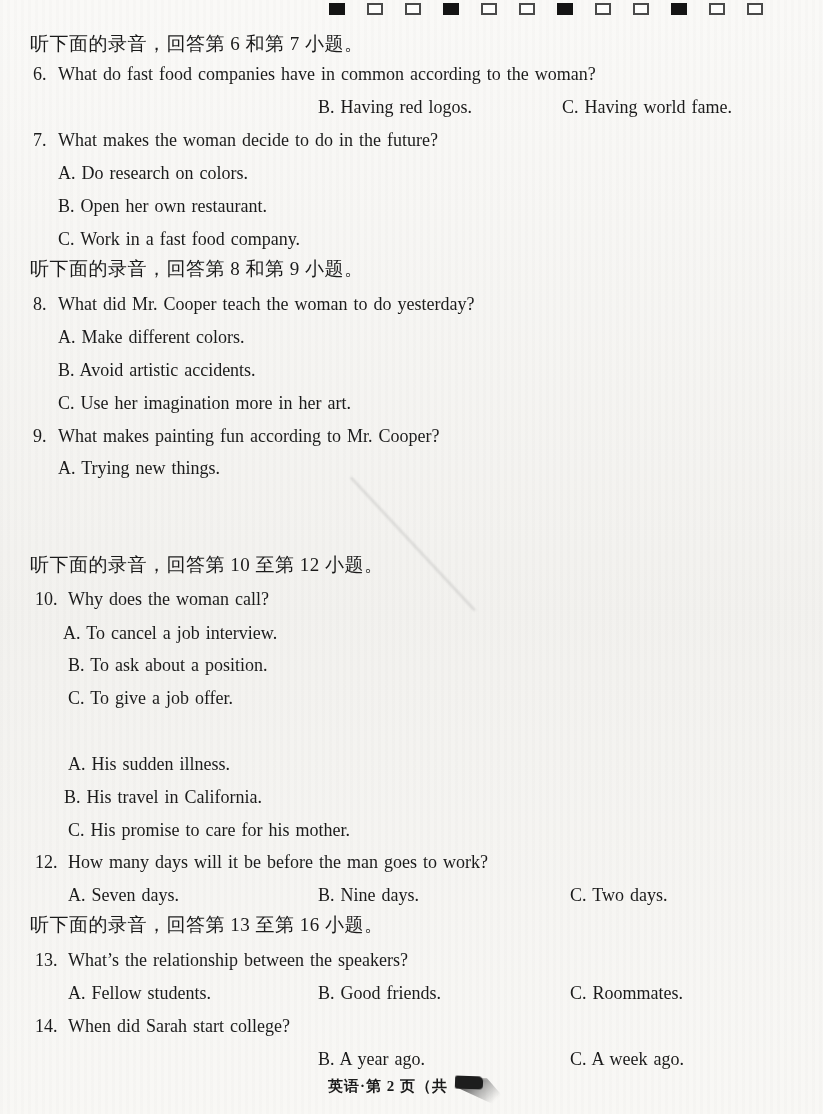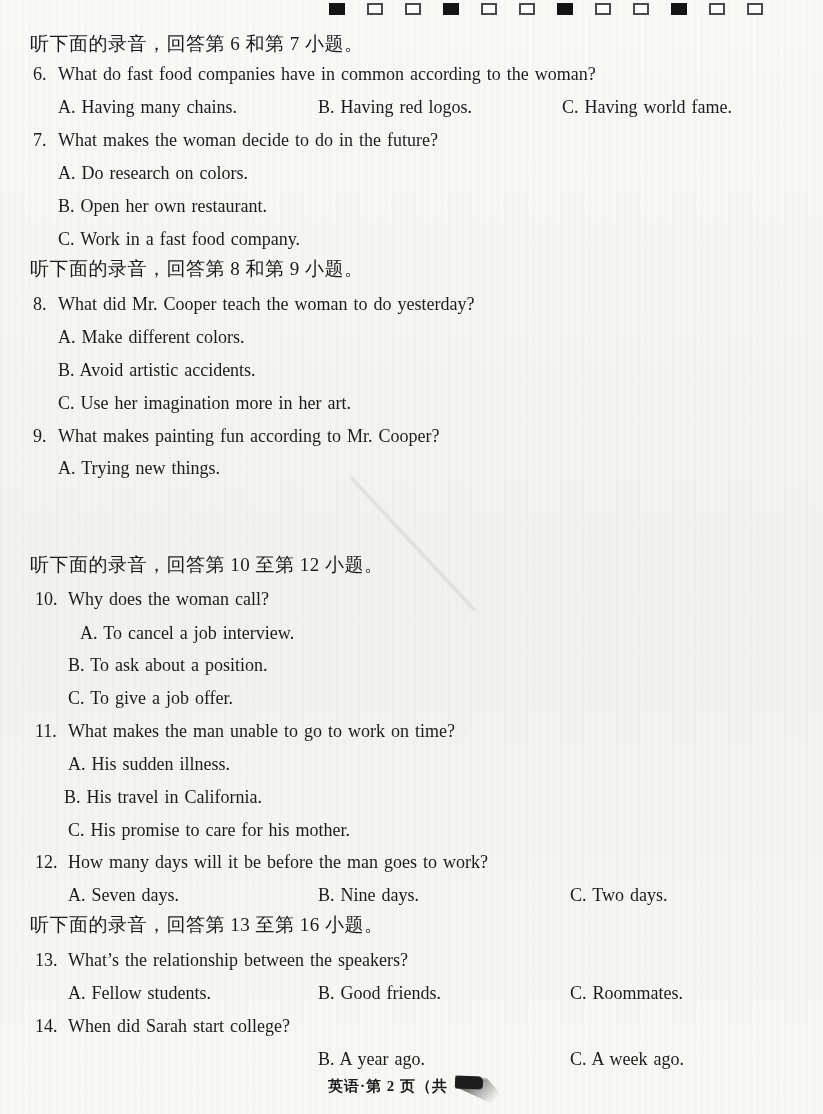--- a/index.html
+++ b/index.html
@@ -84,21 +84,20 @@
     </div>
 
   <div class="row zh" style="top:31px">
     <span class="seg" style="left:30px">听下面的录音，回答第 6 和第 7 小题。</span>
   </div>
   <div class="row" style="top:61px">
     <span class="seg" style="left:33px">6.</span>
     <span class="seg" style="left:58px">What do fast food companies have in common according to the woman?</span>
   </div>
   <div class="row" style="top:94px">
-    <span class="seg" style="left:58px">A. Having many chains.</span>
     <span class="seg" style="left:318px">B. Having red logos.</span>
     <span class="seg" style="left:562px">C. Having world fame.</span>
   </div>
   <div class="row" style="top:127px">
     <span class="seg" style="left:33px">7.</span>
     <span class="seg" style="left:58px">What makes the woman decide to do in the future?</span>
   </div>
   <div class="row" style="top:160px">
     <span class="seg" style="left:58px">A. Do research on colors.</span>
   </div>
@@ -134,31 +133,27 @@
   </div>
 
   <div class="row zh" style="top:552px">
     <span class="seg" style="left:30px">听下面的录音，回答第 10 至第 12 小题。</span>
   </div>
   <div class="row" style="top:586px">
     <span class="seg" style="left:35px">10.</span>
     <span class="seg" style="left:68px">Why does the woman call?</span>
   </div>
   <div class="row" style="top:620px">
-    <span class="seg" style="left:80px">A. To cancel a job interview.</span>
+    <span class="seg" style="left:63px">A. To cancel a job interview.</span>
   </div>
   <div class="row" style="top:652px">
     <span class="seg" style="left:68px">B. To ask about a position.</span>
   </div>
   <div class="row" style="top:685px">
     <span class="seg" style="left:68px">C. To give a job offer.</span>
-  </div>
-  <div class="row" style="top:718px">
-    <span class="seg" style="left:35px">11.</span>
-    <span class="seg" style="left:68px">What makes the man unable to go to work on time?</span>
   </div>
   <div class="row" style="top:751px">
     <span class="seg" style="left:68px">A. His sudden illness.</span>
   </div>
   <div class="row" style="top:784px">
     <span class="seg" style="left:64px">B. His travel in California.</span>
   </div>
   <div class="row" style="top:817px">
     <span class="seg" style="left:68px">C. His promise to care for his mother.</span>
   </div>

